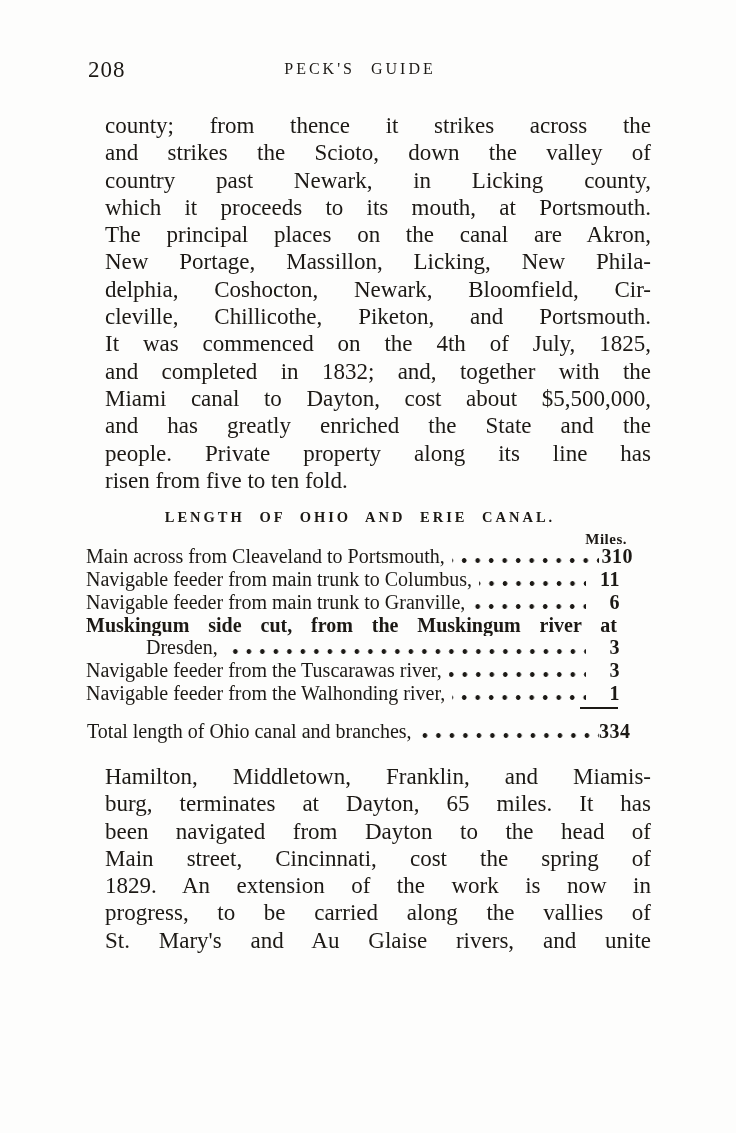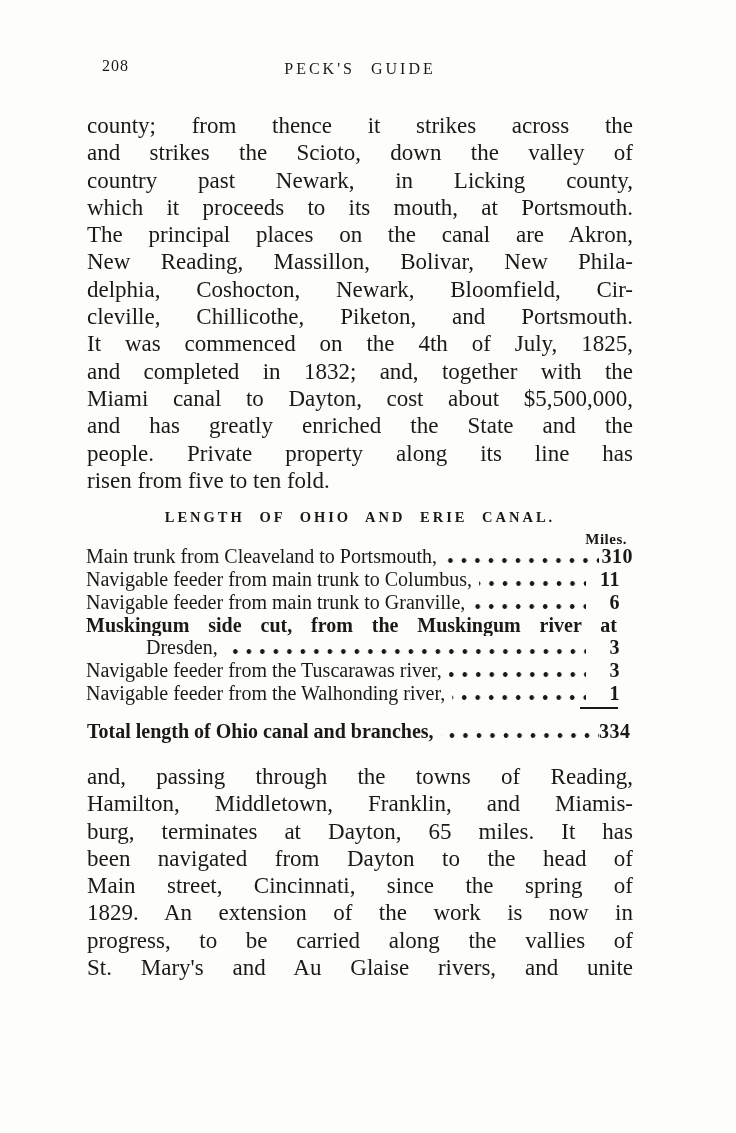--- a/index.html
+++ b/index.html
@@ -18,32 +18,32 @@
     position:relative;
     width:736px;height:1133px;
     background:var(--paper);
     overflow:hidden;
   }
   
   .header{
     position:absolute;top:57px;left:87px;width:546px;height:28px;
   }
   .page-number{
-    position:absolute;left:15px;top:0;
-    font-size:16px;letter-spacing:1px;
+    position:absolute;left:1px;top:0;
+    font-size:23px;letter-spacing:1px;
   }
   .running-title{
     position:absolute;left:0;right:0;top:3px;
     text-align:center;
     font-size:16px;font-weight:normal;
     letter-spacing:3px;word-spacing:9px;
   }
   
   .para{
-    position:absolute;left:87px;width:546px;
+    position:absolute;left:105px;width:546px;
     font-size:23px;line-height:27.3px;
   }
   .para .line{
     text-align:justify;
     text-align-last:justify;
     white-space:normal;
   }
   .para .line.last{
     text-align-last:left;
   }
@@ -94,21 +94,21 @@
   .trow.indented{padding-left:60px;}
   .sum-rule{
     position:absolute;top:707px;left:580px;width:38px;height:0;
     border-top:2px solid var(--ink);
   }
   .total-row{
     position:absolute;top:719px;left:87px;width:546px;
     display:flex;align-items:baseline;
     font-size:20px;line-height:24px;
   }
-  .total-row .tlabel{flex:0 0 auto;white-space:nowrap;font-weight:bold;}
+  .total-row .tlabel{flex:0 0 auto;white-space:nowrap;}
   .total-row .leader{
     flex:1 1 auto;align-self:stretch;
     margin-left:7px;
     background-image:radial-gradient(circle at 3px 50%, var(--ink) 2px, rgba(0,0,0,0) 2.7px);
     background-size:13.5px 7px;
     background-repeat:repeat-x;
     background-position:right 2px bottom 4px;
   }
   .total-row .tval{
     flex:0 0 auto;min-width:34px;
@@ -124,37 +124,37 @@
     <span class="page-number">208</span>
     <span class="running-title">PECK'S GUIDE</span>
   </div>
 
   <div class="para" id="para1">
     <div class="line">county; from thence it strikes across the</div>
     <div class="line">and strikes the Scioto, down the valley of</div>
     <div class="line">country past Newark, in Licking county,</div>
     <div class="line">which it proceeds to its mouth, at Portsmouth.</div>
     <div class="line">The principal places on the canal are Akron,</div>
-    <div class="line">New Reading, Massillon, Bolivar, New Phila-</div>
+    <div class="line">New Portage, Massillon, Licking, New Phila-</div>
     <div class="line">delphia, Coshocton, Newark, Bloomfield, Cir-</div>
     <div class="line">cleville, Chillicothe, Piketon, and Portsmouth.</div>
     <div class="line">It was commenced on the 4th of July, 1825,</div>
     <div class="line">and completed in 1832; and, together with the</div>
     <div class="line">Miami canal to Dayton, cost about $5,500,000,</div>
     <div class="line">and has greatly enriched the State and the</div>
     <div class="line">people.  Private property along its line has</div>
     <div class="line last">risen from five to ten fold.</div>
   </div>
 
   <div class="table-title">LENGTH OF OHIO AND ERIE CANAL.</div>
   <div class="miles-label">Miles.</div>
 
   <div class="trows">
     <div class="trow">
-      <span class="tlabel">Main trunk from Cleaveland to Portsmouth,</span>
+      <span class="tlabel">Main across from Cleaveland to Portsmouth,</span>
       <span class="leader"></span>
       <span class="tval">310</span>
     </div>
     <div class="trow">
       <span class="tlabel">Navigable feeder from main trunk to Columbus,</span>
       <span class="leader"></span>
       <span class="tval short">11</span>
     </div>
     <div class="trow">
       <span class="tlabel">Navigable feeder from main trunk to Granville,</span>
@@ -183,23 +183,22 @@
 
   <div class="sum-rule"></div>
 
   <div class="total-row">
     <span class="tlabel">Total length of Ohio canal and branches,</span>
     <span class="leader"></span>
     <span class="tval">334</span>
   </div>
 
   <div class="para" id="para2">
-    <div class="line">and, passing through the towns of Reading,</div>
     <div class="line">Hamilton, Middletown, Franklin, and Miamis-</div>
     <div class="line">burg, terminates at Dayton, 65 miles.  It has</div>
     <div class="line">been navigated from Dayton to the head of</div>
-    <div class="line">Main street, Cincinnati, since the spring of</div>
+    <div class="line">Main street, Cincinnati, cost the spring of</div>
     <div class="line">1829.  An extension of the work is now in</div>
     <div class="line">progress, to be carried along the vallies of</div>
     <div class="line">St. Mary's and Au Glaise rivers, and unite</div>
   </div>
 
 </div>
 
 </body></html>

